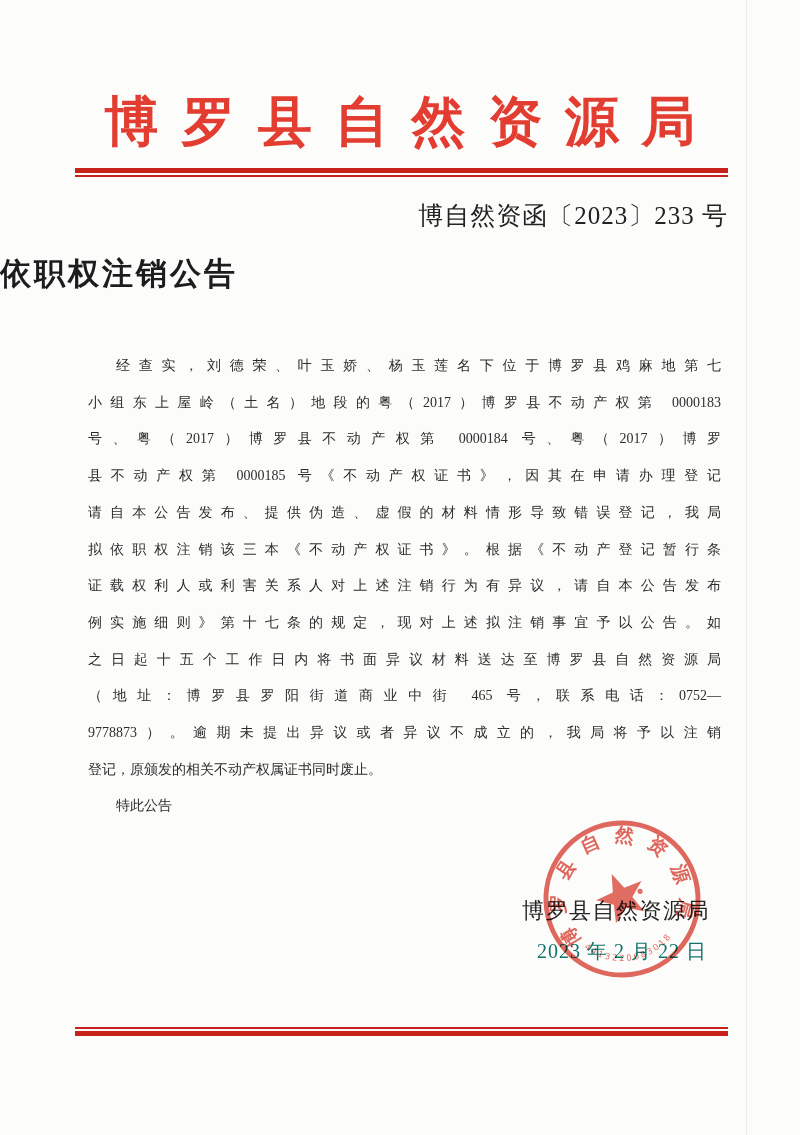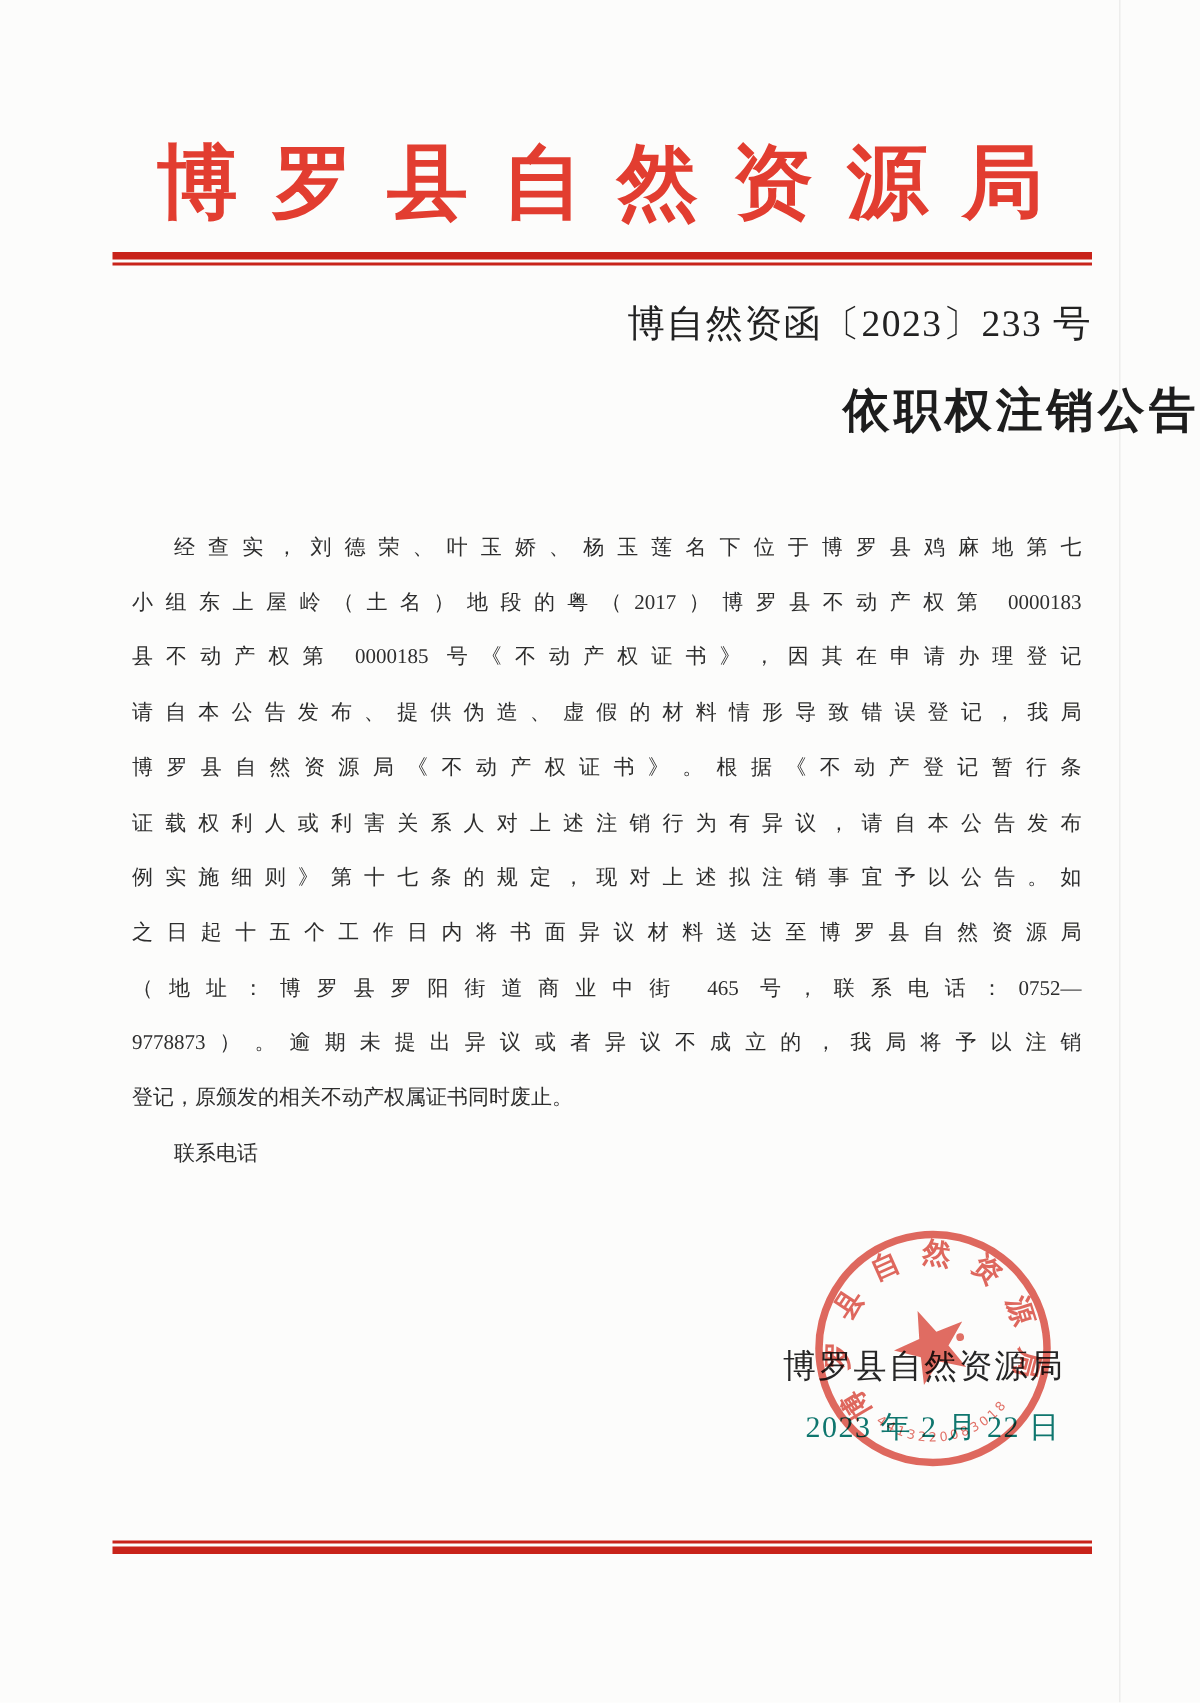--- a/index.html
+++ b/index.html
@@ -30,21 +30,21 @@
   .rule .thin  { height: 2px; background: #c8231a; }
   .rule .gap   { height: 2px; }
   .doc-number {
     position: absolute; top: 199px; right: 72px;
     font-size: 25px; color: #222;
     letter-spacing: 1px;
     white-space: nowrap;
   }
   .notice-title {
     position: absolute; top: 253px; left: 0; width: 800px;
-    text-align: right;
+    text-align: left;
     font-size: 31px; font-weight: bold; color: #1d1d1d;
     letter-spacing: 3px;
   }
   .body-text {
     position: absolute; left: 88px; top: 348px; width: 633px;
     font-size: 14px; line-height: 36.7px; color: #2d2d2d;
   }
   .body-text .line { width: 100%; }
   .body-text .full { text-align: justify; text-align-last: justify; }
   .body-text .ind  { text-indent: 2em; }
@@ -80,30 +80,31 @@
   <div class="thin"></div>
 </div>
 
 <div class="doc-number">博自然资函〔2023〕233 号</div>
 
 <div class="notice-title">依职权注销公告</div>
 
 <div class="body-text">
   <div class="line full ind">经查实，刘德荣、叶玉娇、杨玉莲名下位于博罗县鸡麻地第七</div>
   <div class="line full">小组东上屋岭（土名）地段的粤（2017）博罗县不动产权第 0000183</div>
+  <div class="line full">号、粤（2017）博罗县不动产权第 0000184 号、粤（2017）博罗</div>
   <div class="line full">县不动产权第 0000185 号《不动产权证书》，因其在申请办理登记</div>
   <div class="line full">请自本公告发布、提供伪造、虚假的材料情形导致错误登记，我局</div>
-  <div class="line full">博罗县自然资源局《不动产权证书》。根据《不动产登记暂行条</div>
+  <div class="line full">拟依职权注销该三本《不动产权证书》。根据《不动产登记暂行条</div>
   <div class="line full">证载权利人或利害关系人对上述注销行为有异议，请自本公告发布</div>
   <div class="line full">例实施细则》第十七条的规定，现对上述拟注销事宜予以公告。如</div>
   <div class="line full">之日起十五个工作日内将书面异议材料送达至博罗县自然资源局</div>
   <div class="line full">（地址：博罗县罗阳街道商业中街 465 号，联系电话：0752—</div>
   <div class="line full">9778873）。逾期未提出异议或者异议不成立的，我局将予以注销</div>
   <div class="line">登记，原颁发的相关不动产权属证书同时废止。</div>
-  <div class="line ind">联系电话</div>
+  <div class="line ind">特此公告</div>
 </div>
 
 <div class="signature">博罗县自然资源局</div>
 <div class="sig-date">2023 年 2 月 22 日</div>
 
 <svg class="seal" viewBox="0 0 170 170" xmlns="http://www.w3.org/2000/svg" xmlns:xlink="http://www.w3.org/1999/xlink">
   <defs>
     <path id="sealTopArc" d="M 38.3 117.7 A 57 57 0 1 1 131.7 117.7" fill="none"></path>
     <path id="sealBottomArc" d="M 28.8 111.2 A 62 62 0 0 0 141.2 111.2" fill="none"></path>
   </defs>

